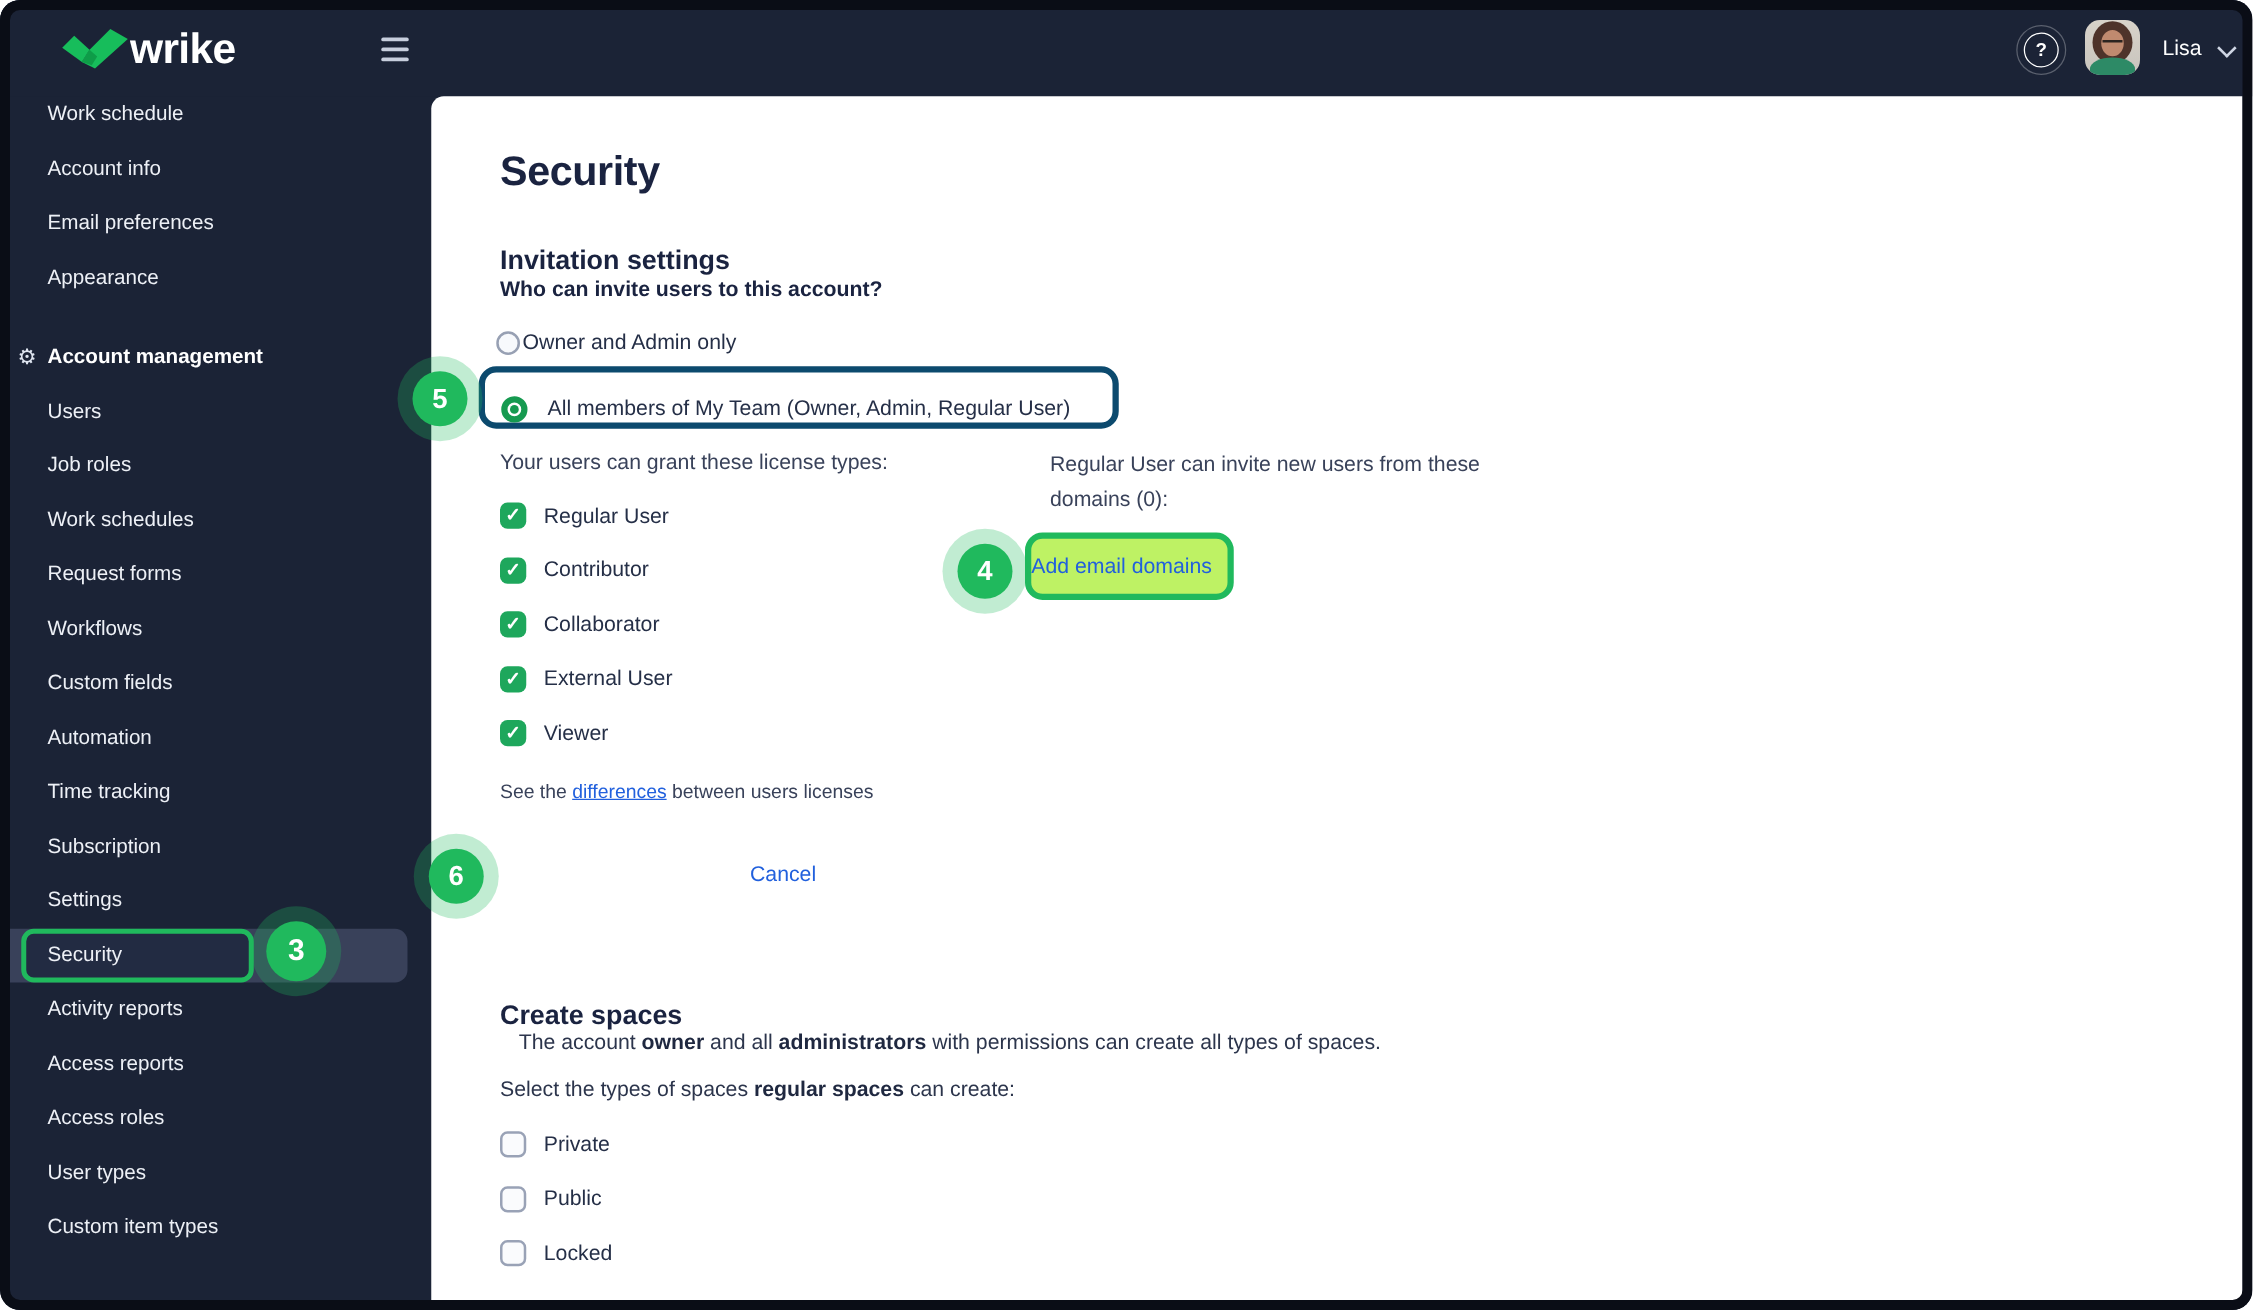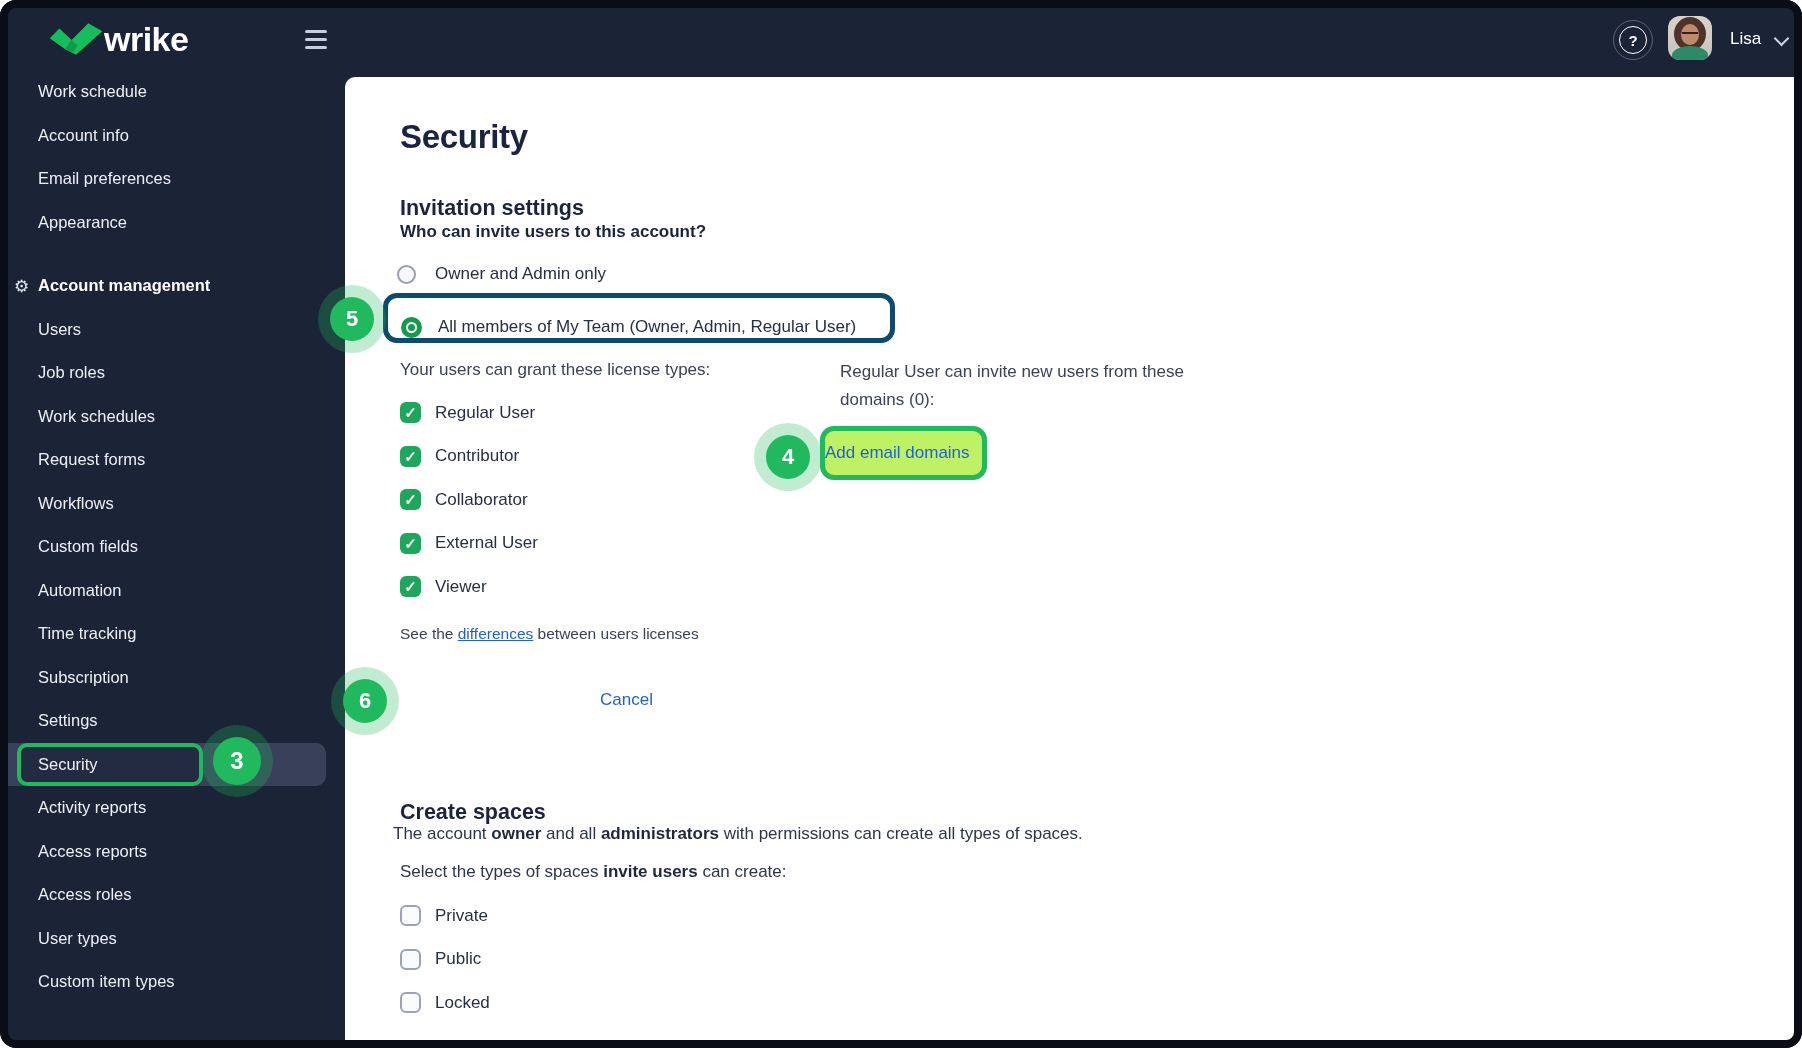--- a/index.html
+++ b/index.html
@@ -57,21 +57,21 @@
   .badge-3{left:205px;top:-6px;}
 
   
   .main{position:absolute;left:345px;top:77px;right:8px;bottom:8px;background:#ffffff;
         border-top-left-radius:10px;z-index:6;}
   .main .abs{position:absolute;}
   .page-title{left:55px;top:18px;font-size:33px;font-weight:700;color:#1a2340;line-height:40px;letter-spacing:-0.3px;}
   .h2{font-size:21.5px;font-weight:700;color:#1a2340;line-height:26px;}
   .question{left:55px;top:144px;font-size:17px;font-weight:700;color:#1a2340;line-height:22px;}
 
-  .radio-row{left:52px;top:186px;display:flex;align-items:center;gap:19px;cursor:pointer;}
+  .radio-row{left:52px;top:186px;display:flex;align-items:center;gap:2px;cursor:pointer;}
   .radio-off{width:19px;height:19px;box-sizing:border-box;border:2px solid #97a0b3;border-radius:50%;
         background:#f7f9fc;}
   .opt-label{font-size:17px;color:#252f47;line-height:22px;}
 
   .members-box{left:38px;top:216px;width:512px;height:50px;box-sizing:border-box;border:5px solid #0c4a6e;
         border-radius:14px;background:#ffffff;display:flex;align-items:flex-end;padding-left:13px;gap:16px;
         z-index:2;cursor:pointer;}
   .radio-on{width:21px;height:21px;box-sizing:border-box;border:5px solid #169a50;border-radius:50%;
         background:#ffffff;position:relative;flex:0 0 auto;}
   .radio-on::after{content:"";position:absolute;left:50%;top:50%;width:7px;height:7px;margin:-3.5px 0 0 -3.5px;
@@ -103,21 +103,21 @@
   .save-outline{left:50px;top:595px;width:183px;height:58px;box-sizing:border-box;border:5px solid #20b95d;
        border-radius:16px;background:#ffffff;padding:5px;z-index:2;}
   .save-btn{width:100%;height:100%;background:#17705a;border:none;border-radius:9px;color:#ffffff;
        font-size:16.5px;font-family:"Liberation Sans",sans-serif;display:flex;align-items:center;
        justify-content:center;cursor:pointer;}
   .cancel{left:255px;top:611px;font-size:17px;line-height:24px;}
 
   .cs-head{left:55px;top:704px;}
   .para{font-size:17px;color:#2c354c;line-height:23px;}
   .para b{font-weight:700;color:#1f2840;}
-  .para1{left:48px;top:745px;}
+  .para1{left:70px;top:745px;}
   .para2{left:55px;top:783px;}
   .space-group{left:55px;top:817px;display:flex;flex-direction:column;}
 </style>
 </head>
 <body>
 
 <div class="canvas">
 
   <div class="topbar">
     <div class="logo">
@@ -281,21 +281,21 @@
       <span>6</span>
     </span>
     <a class="abs link cancel">Cancel</a>
 
     <h2 class="abs h2 cs-head">Create spaces</h2>
 
     <div class="abs para para1">
       <span>The account </span><b>owner</b><span> and all </span><b>administrators</b><span> with permissions can create all types of spaces.</span>
     </div>
     <div class="abs para para2">
-      <span>Select the types of spaces </span><b>invite users</b><span> can create:</span>
+      <span>Select the types of spaces </span><b>regular spaces</b><span> can create:</span>
     </div>
 
     <div class="abs space-group">
       <label class="check-row">
         <span class="cbx off"></span>
         <span class="cbx-label">Private</span>
       </label>
       <label class="check-row">
         <span class="cbx off"></span>
         <span class="cbx-label">Public</span>

